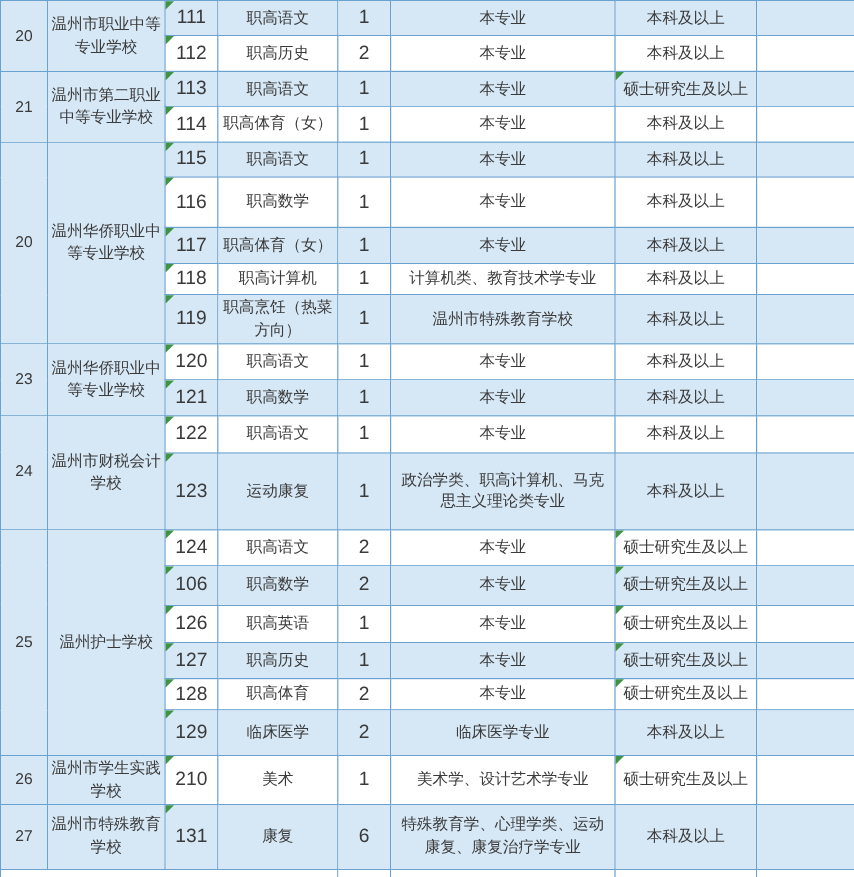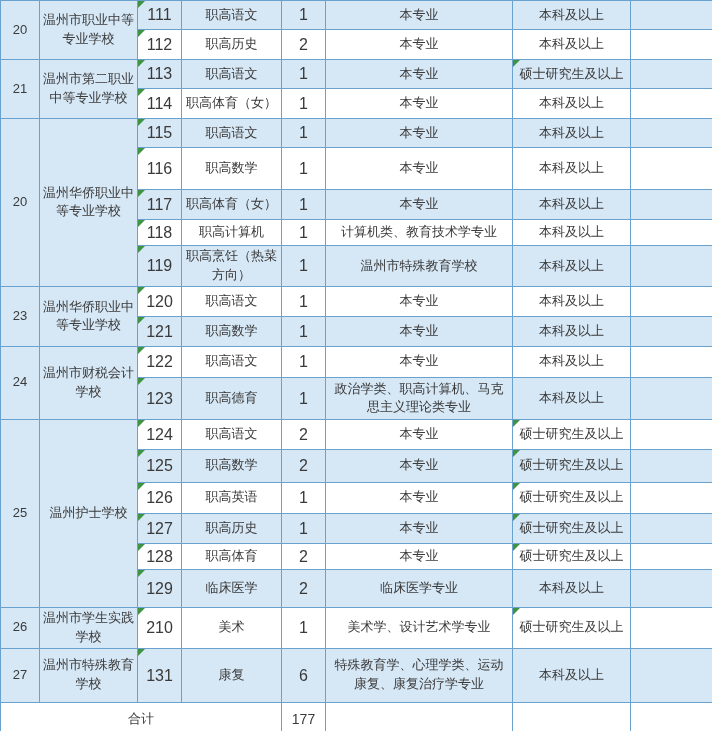--- a/index.html
+++ b/index.html
@@ -169,42 +169,42 @@
       <td class="c1" rowspan="2">24</td>
       <td class="c2" rowspan="2">温州市财税会计学校</td>
       <td class="c3"><i class="flag"></i><span>122</span></td>
       <td class="c4">职高语文</td>
       <td class="c5">1</td>
       <td class="c6">本专业</td>
       <td class="c7">本科及以上</td>
       <td class="c8"></td>
     </tr>
 
-    <tr class="shaded" style="height:42px">
+    <tr class="shaded" style="height:64px">
       <td class="c3"><i class="flag"></i><span>123</span></td>
-      <td class="c4">职高德育</td>
+      <td class="c4">运动康复</td>
       <td class="c5">1</td>
       <td class="c6">政治学类、职高计算机、马克思主义理论类专业</td>
       <td class="c7">本科及以上</td>
       <td class="c8"></td>
     </tr>
 
     <tr style="height:30px">
       <td class="c1" rowspan="6">25</td>
       <td class="c2" rowspan="6">温州护士学校</td>
       <td class="c3"><i class="flag"></i><span>124</span></td>
       <td class="c4">职高语文</td>
       <td class="c5">2</td>
       <td class="c6">本专业</td>
       <td class="c7"><i class="flag"></i><span>硕士研究生及以上</span></td>
       <td class="c8"></td>
     </tr>
 
     <tr class="shaded" style="height:33px">
-      <td class="c3"><i class="flag"></i><span>125</span></td>
+      <td class="c3"><i class="flag"></i><span>106</span></td>
       <td class="c4">职高数学</td>
       <td class="c5">2</td>
       <td class="c6">本专业</td>
       <td class="c7"><i class="flag"></i><span>硕士研究生及以上</span></td>
       <td class="c8"></td>
     </tr>
 
     <tr style="height:31px">
       <td class="c3"><i class="flag"></i><span>126</span></td>
       <td class="c4">职高英语</td>

